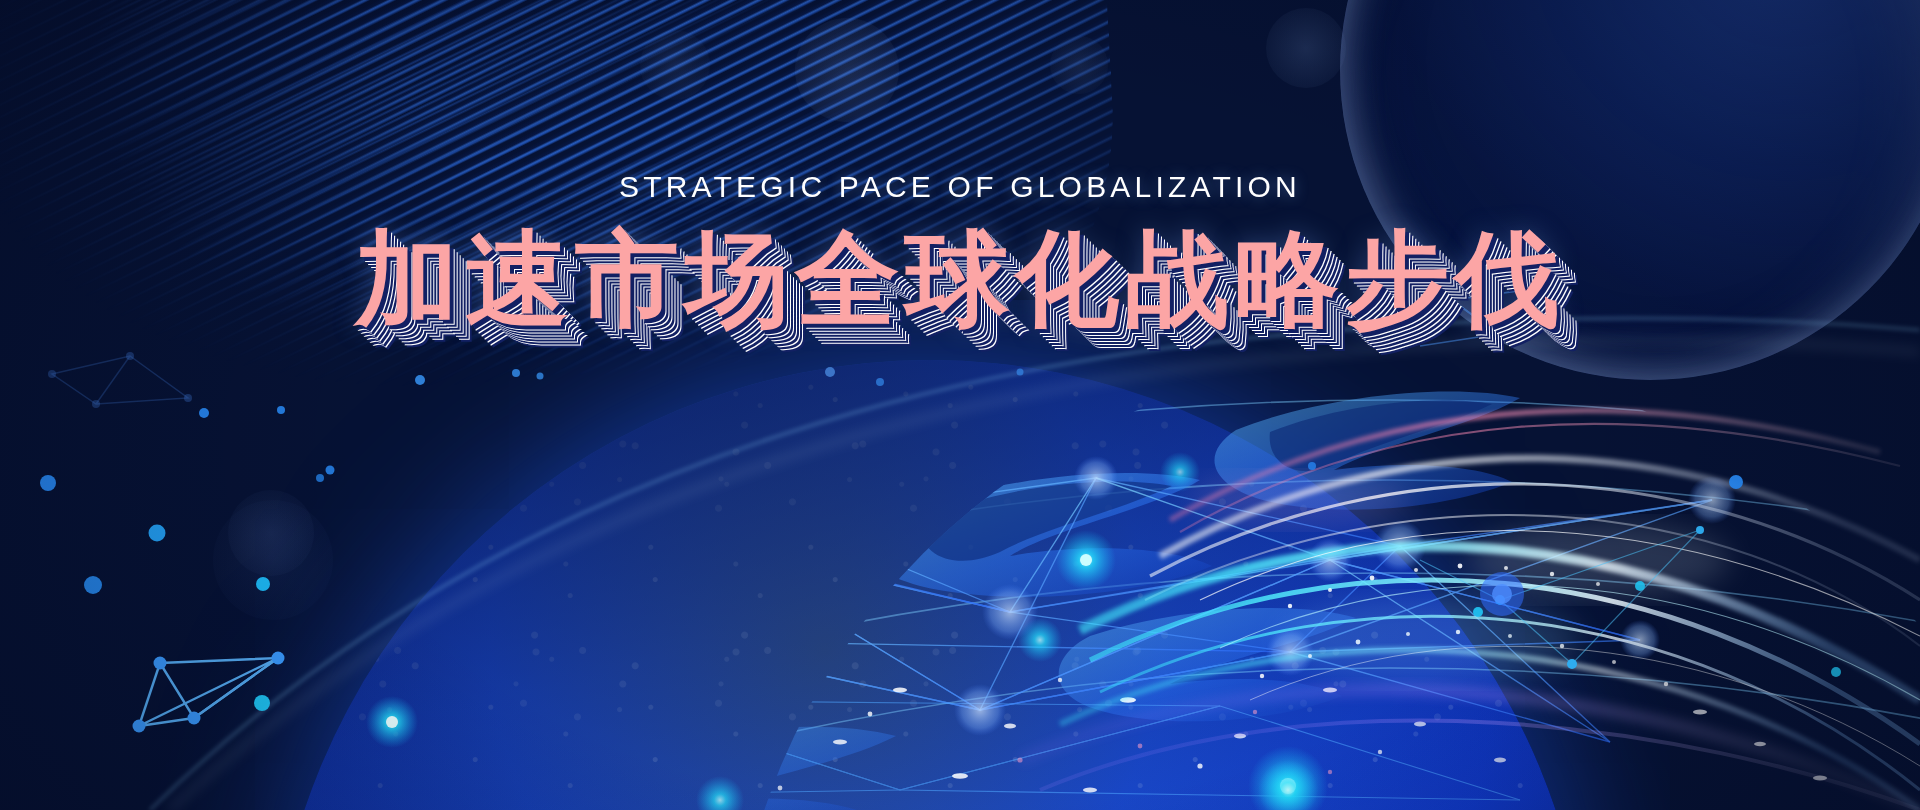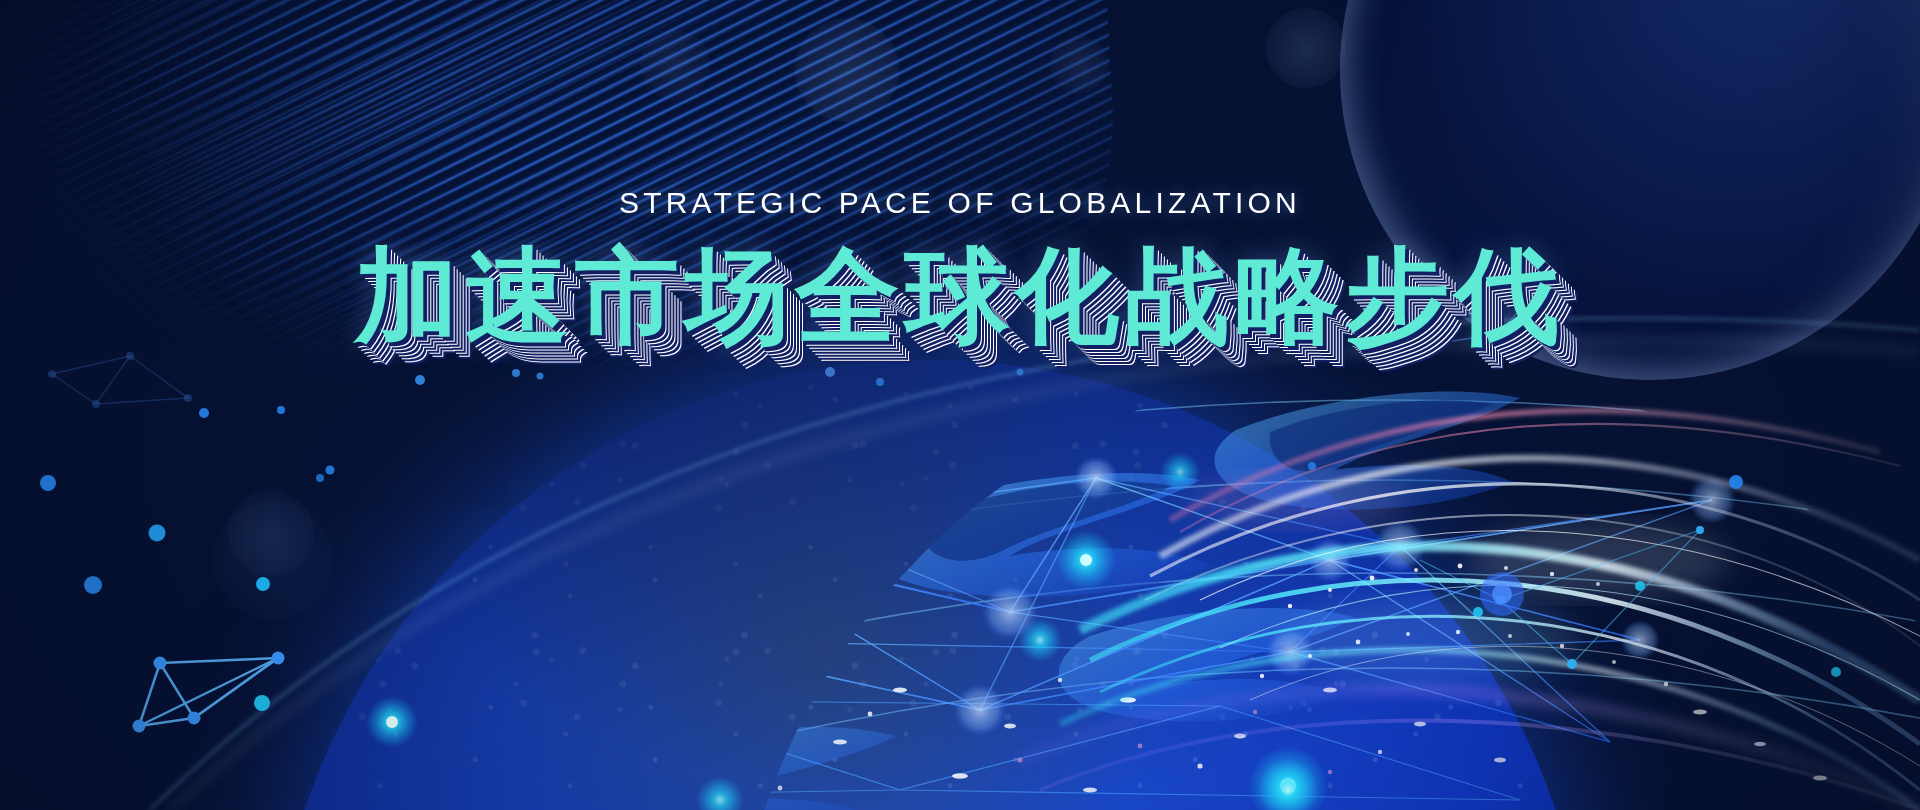--- a/index.html
+++ b/index.html
@@ -148,30 +148,29 @@
     z-index:40;
   }
   .subtitle {
     font-family:"Liberation Sans", sans-serif;
     font-size:30px;
     font-weight:400;
     letter-spacing:4.2px;
     color:#ffffff;
     text-shadow:0 0 14px rgba(120,175,255,0.45);
     white-space:nowrap;
-    margin-top:16px;
   }
   .headline {
-    margin-top:22px;
-    font-family:Liberation Sans, sans-serif;
+    margin-top:29px;
+    font-family:Liberation Mono, monospace;
     font-size:104px;
     font-weight:700;
     line-height:1.04;
     letter-spacing:6px;
-    color:#5eead4;
+    color:#fca5a5;
     white-space:nowrap;
     position:relative;
     display:inline-block;
     text-shadow:
        3px  3px 0 rgba(255,255,255,0.0),
        4px  4px 0 #122063,
        5px  5px 0 #ffffff,
        7px  7px 0 #122063,
        8px  8px 0 #ffffff,
       10px 10px 0 #122063,

